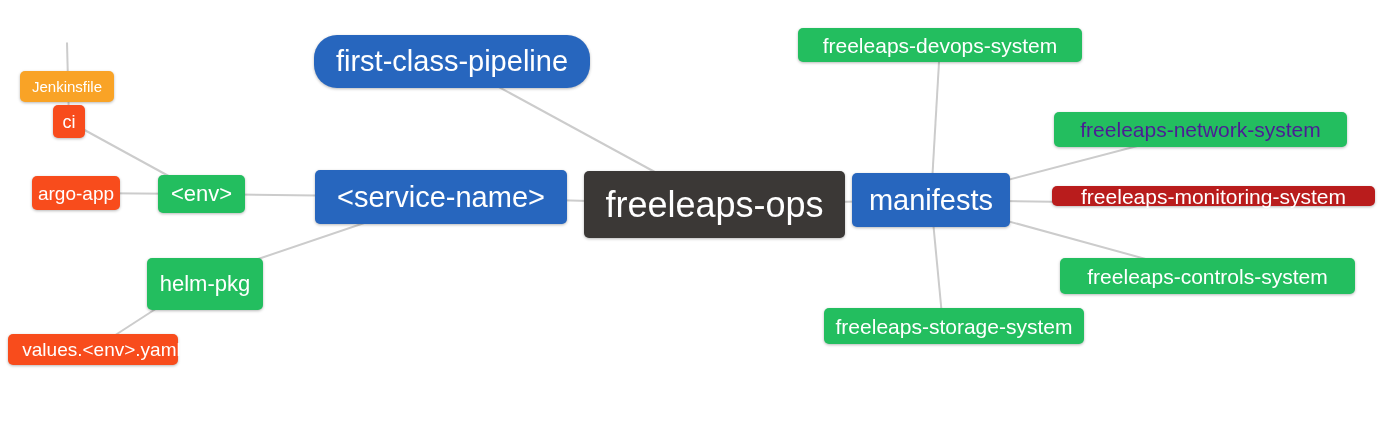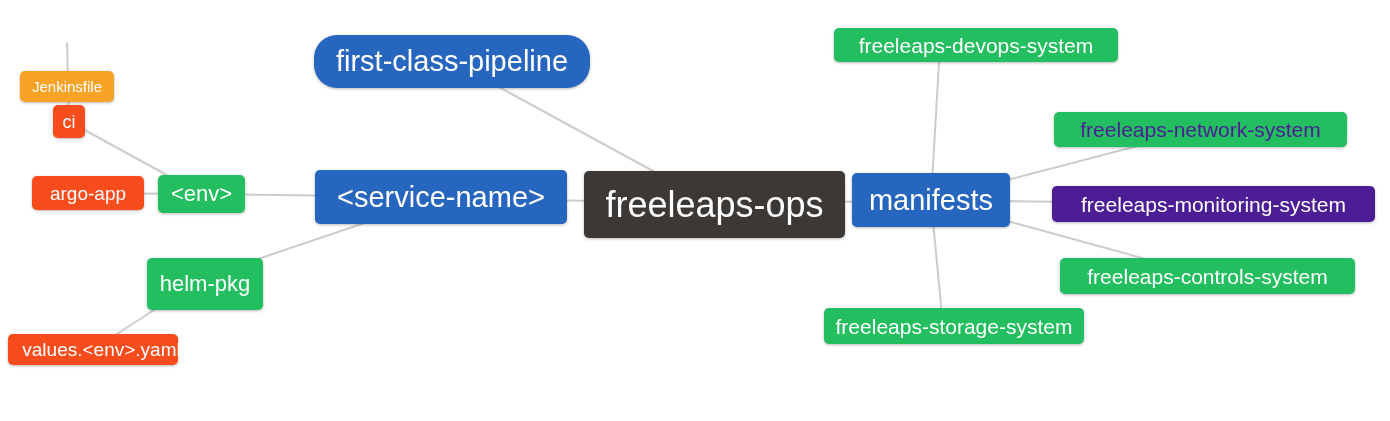--- a/index.html
+++ b/index.html
@@ -61,21 +61,21 @@
       <line x1="931" y1="200" x2="1213.5" y2="204" stroke="#CCCCCC" stroke-width="2"></line>
       <line x1="931" y1="200" x2="1207.5" y2="276" stroke="#CCCCCC" stroke-width="2"></line>
       <line x1="931" y1="200" x2="943" y2="326" stroke="#CCCCCC" stroke-width="2"></line>
     </svg>
 <div class="node" style="left: 20px; top: 27px; width: 94px; height: 31px; font-size: 15px; background: rgb(249, 163, 38); color: rgb(255, 255, 255); margin-top: 44px;">
       <span>Jenkinsfile</span>
     </div>
     <div class="node" style="left: 53px; top: 105px; width: 32px; height: 33px; font-size: 18px; background: rgb(248, 76, 28); color: rgb(255, 255, 255);">
       <span>ci</span>
     </div>
-    <div class="node" style="left: 32px; top: 176px; width: 112px; height: 34px; font-size: 19px; background: rgb(248, 76, 28); color: rgb(255, 255, 255);">
+    <div class="node" style="left: 32px; top: 176px; width: 88px; height: 34px; font-size: 19px; background: rgb(248, 76, 28); color: rgb(255, 255, 255);">
       <span>argo-app</span>
     </div>
     <div class="node" style="left: 158px; top: 175px; width: 87px; height: 38px; font-size: 22px; background: rgb(35, 190, 95); color: rgb(255, 255, 255);">
       <span>&lt;env&gt;</span>
     </div>
     <div class="node" style="left: 147px; top: 258px; width: 116px; height: 52px; font-size: 22px; background: rgb(35, 190, 95); color: rgb(255, 255, 255);">
       <span>helm-pkg</span>
     </div>
     <div class="node" style="left: 8px; top: 334px; width: 170px; height: 31px; font-size: 19px; background: rgb(248, 76, 28); color: rgb(255, 255, 255); padding-left: 17px;">
       <span>values.&lt;env&gt;.yaml</span>
@@ -85,27 +85,27 @@
     </div>
     <div class="node" style="left: 315px; top: 170px; width: 252px; height: 54px; font-size: 29px; background: rgb(39, 102, 190); color: rgb(255, 255, 255);">
       <span>&lt;service-name&gt;</span>
     </div>
     <div class="node" style="left: 584px; top: 171px; width: 261px; height: 67px; font-size: 36px; background: rgb(59, 56, 54); color: rgb(255, 255, 255); text-align: right;">
       <span>freeleaps-ops</span>
     </div>
     <div class="node" style="left: 852px; top: 173px; width: 158px; height: 54px; font-size: 29px; background: rgb(39, 102, 190); color: rgb(255, 255, 255);">
       <span>manifests</span>
     </div>
-    <div class="node" style="left: 798px; top: 28px; width: 284px; height: 34px; font-size: 21px; background: rgb(35, 190, 95); color: rgb(255, 255, 255); margin-left: 36px;">
+    <div class="node" style="left: 798px; top: 28px; width: 284px; height: 34px; font-size: 21px; background: rgb(35, 190, 95); color: rgb(255, 255, 255);">
       <span>freeleaps-devops-system</span>
     </div>
     <div class="node" style="left: 1054px; top: 112px; width: 293px; height: 35px; font-size: 21px; background: rgb(35, 190, 95); color: #4c1d95;">
       <span>freeleaps-network-system</span>
     </div>
-    <div class="node" style="left: 1052px; top: 186px; width: 323px; height: 36px; font-size: 21px; background: #4c1d95; color: rgb(255, 255, 255);">
+    <div class="node" style="left: 1052px; top: 186px; width: 323px; height: 20px; font-size: 21px; background: #b91c1c; color: rgb(255, 255, 255);">
       <span>freeleaps-monitoring-system</span>
     </div>
     <div class="node" style="left: 1060px; top: 258px; width: 295px; height: 36px; font-size: 21px; background: rgb(35, 190, 95); color: rgb(255, 255, 255);">
       <span>freeleaps-controls-system</span>
     </div>
     <div class="node" style="left: 813px; top: 308px; width: 260px; height: 36px; font-size: 21px; background: rgb(35, 190, 95); color: rgb(255, 255, 255); margin-left: 11px;">
       <span>freeleaps-storage-system</span>
     </div>
   </div>
 

